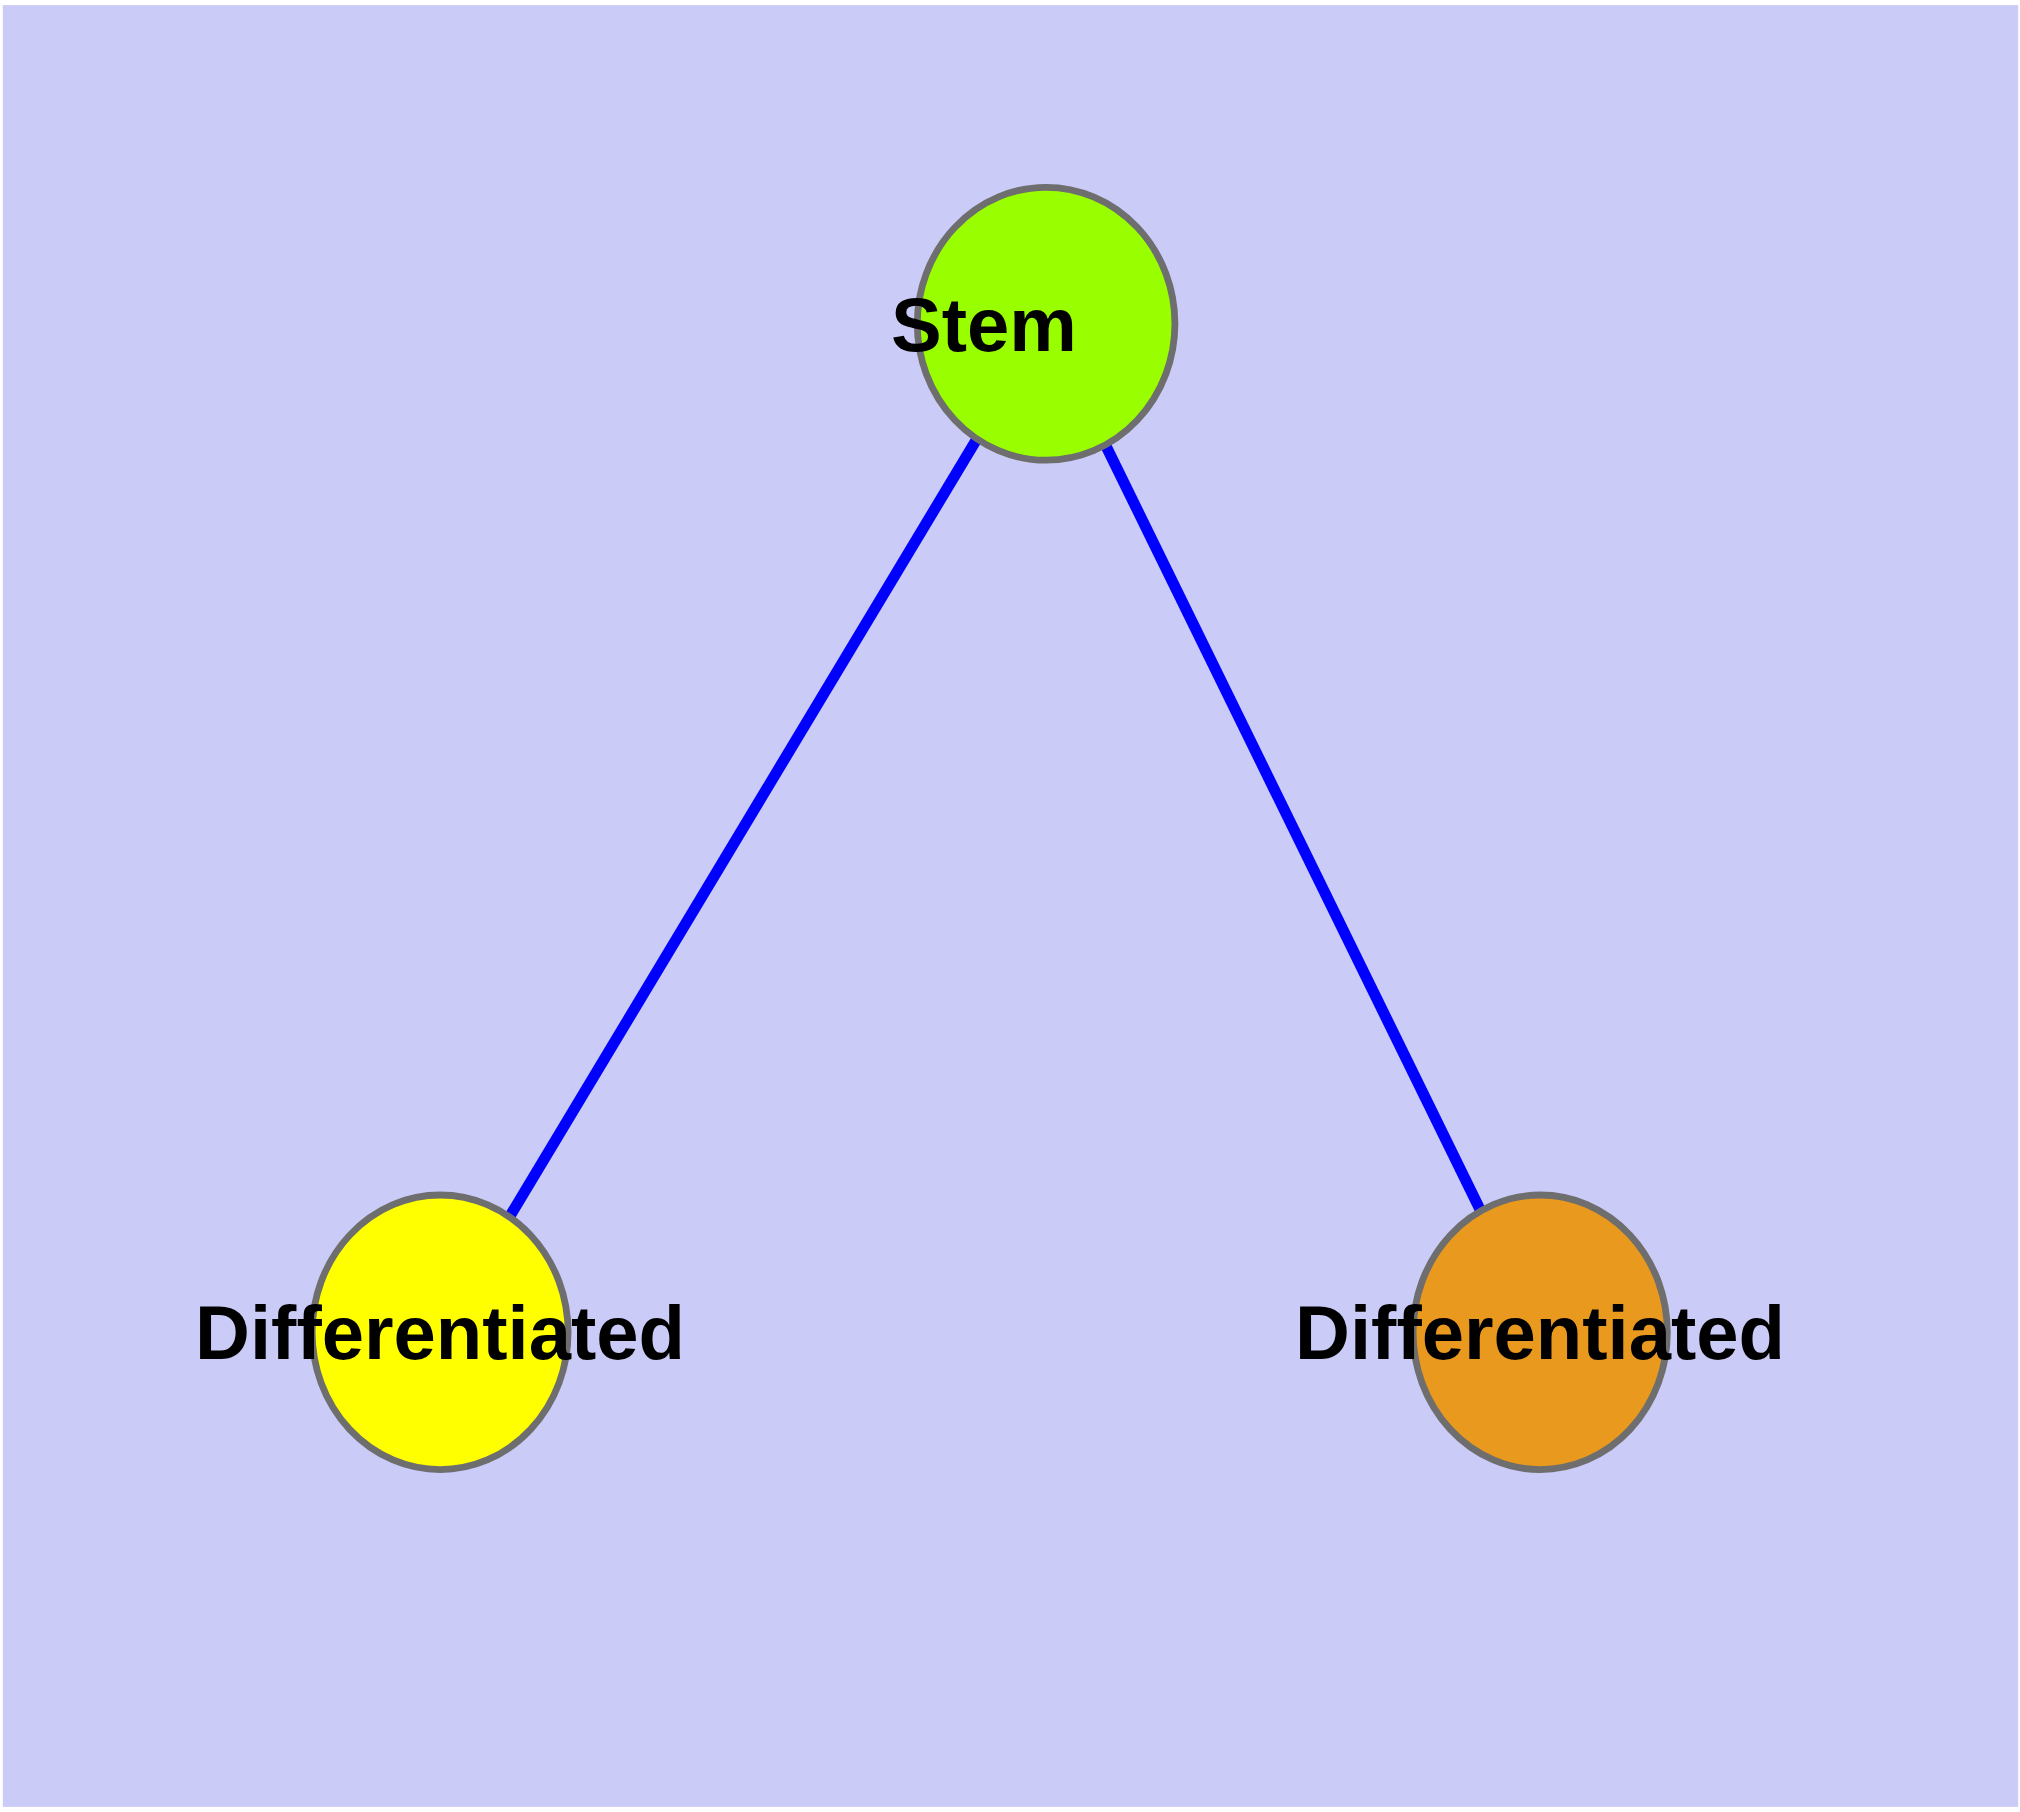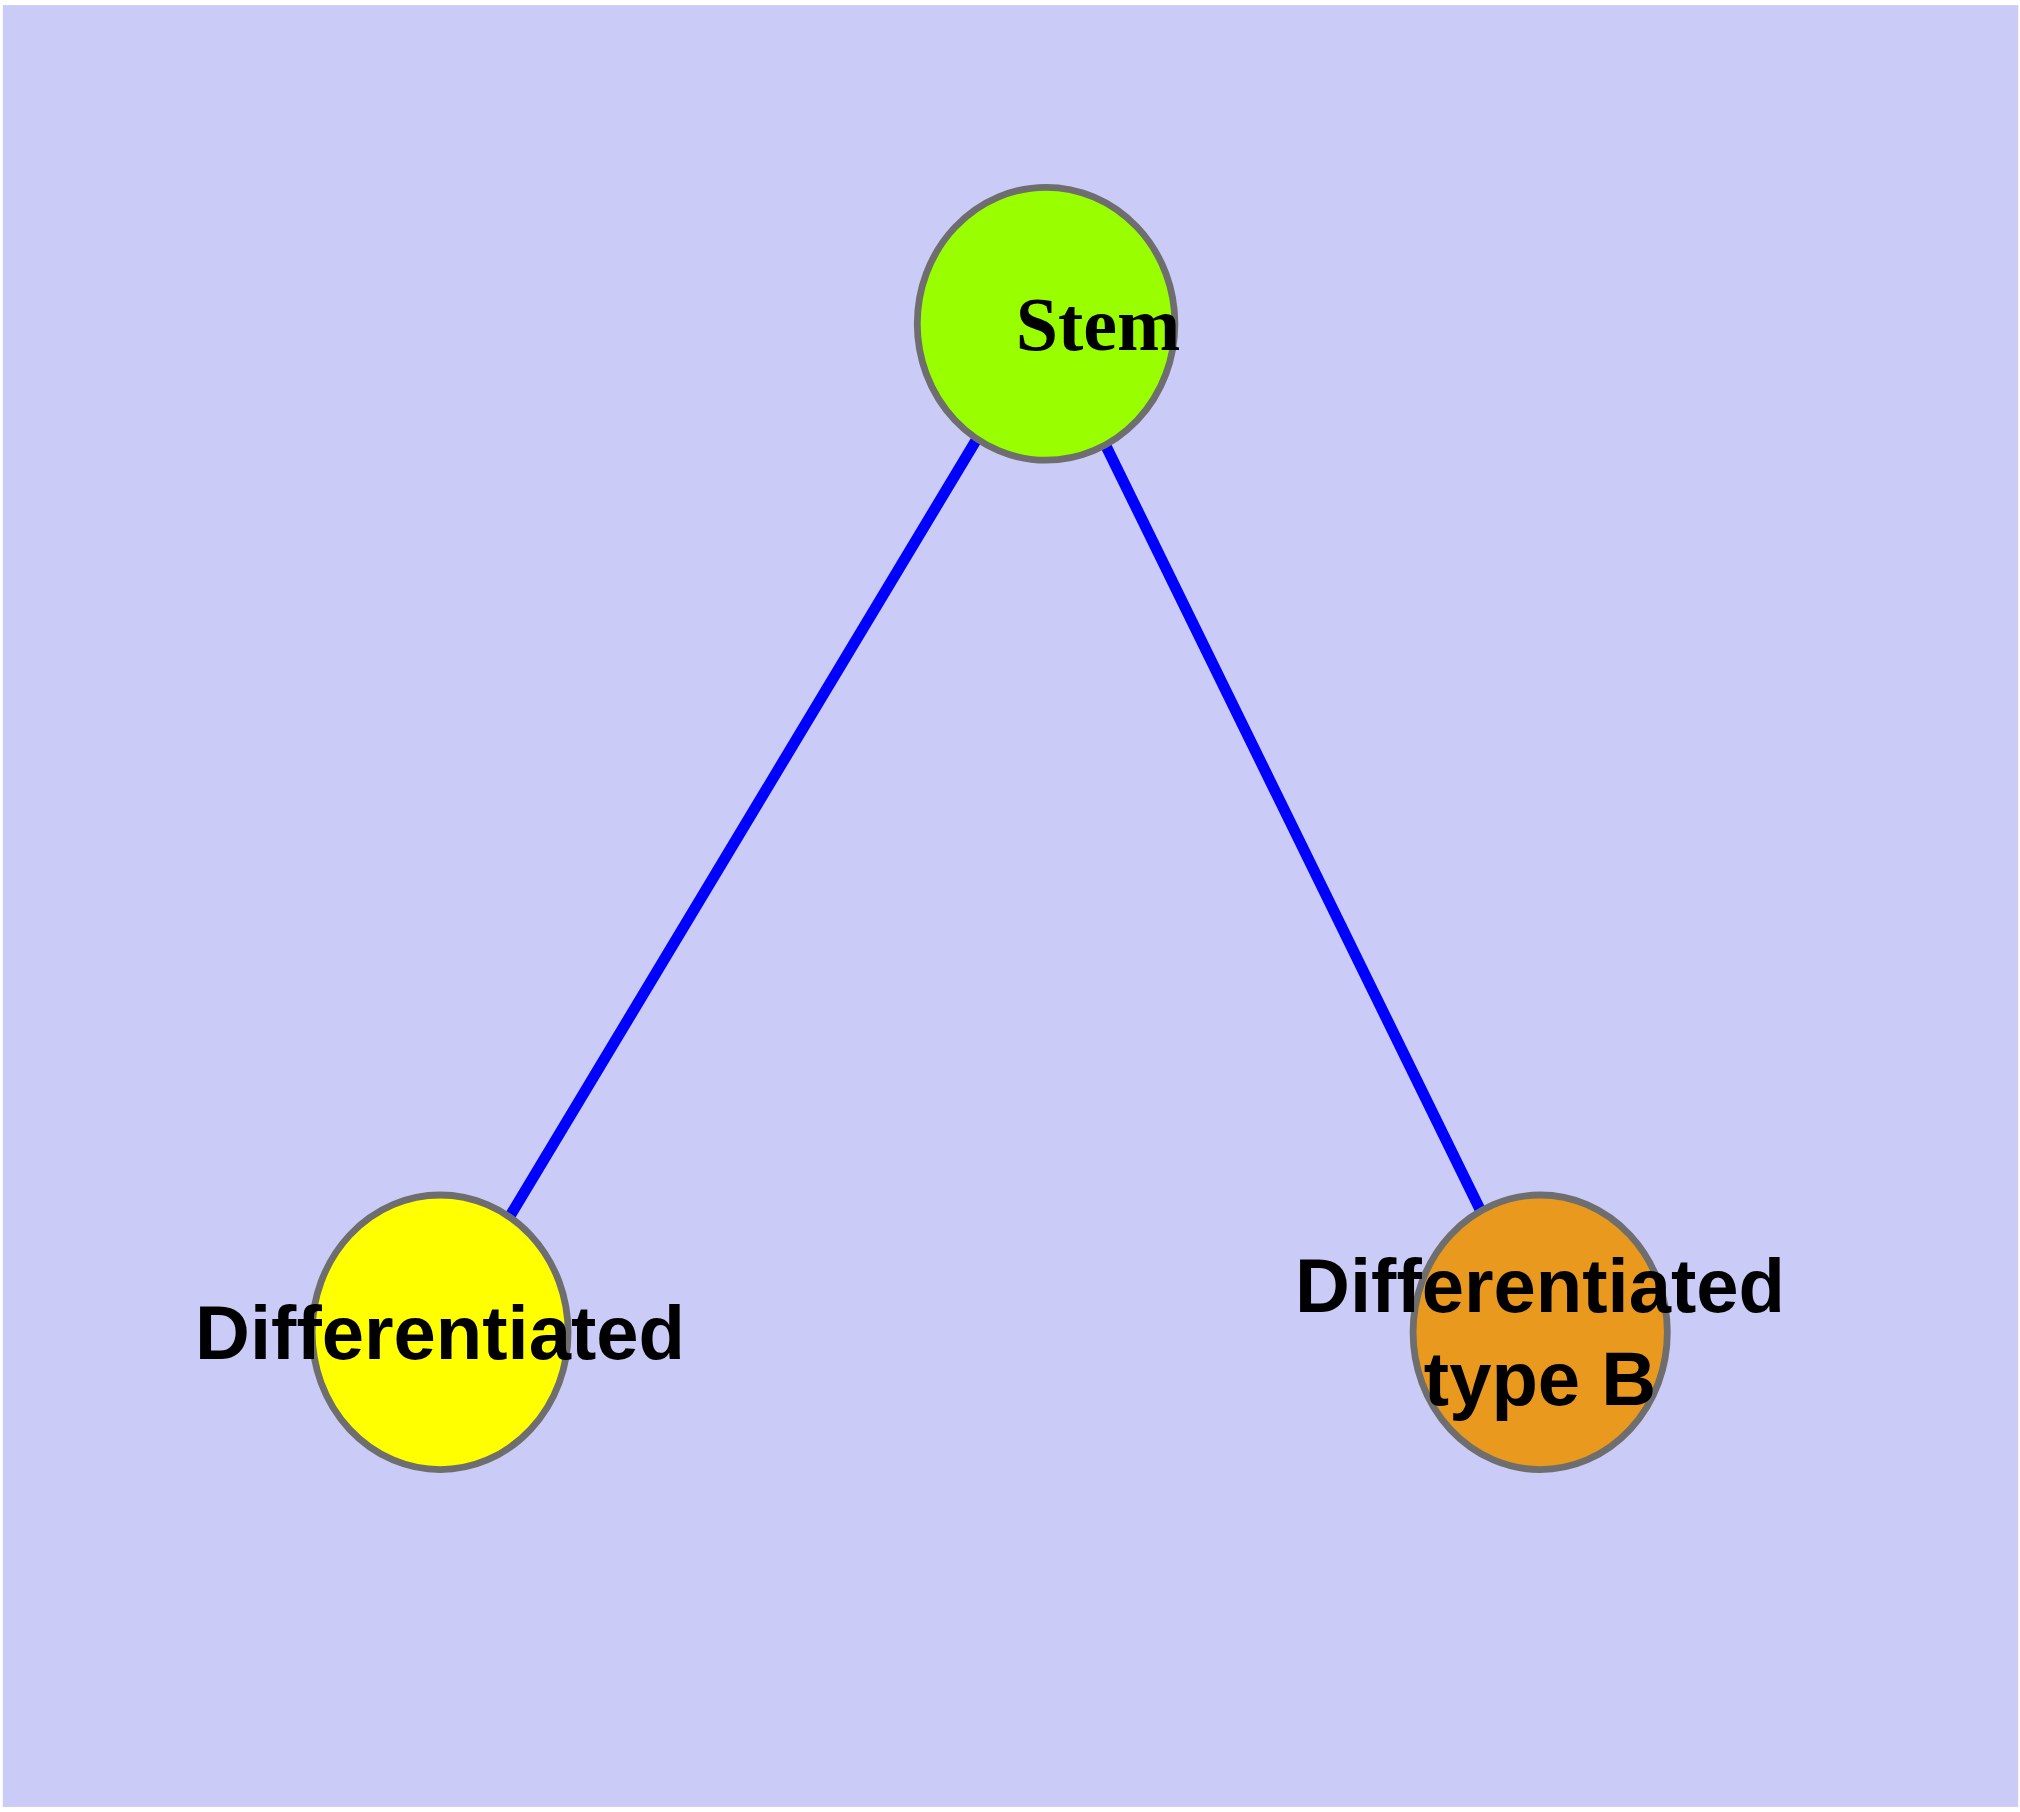--- a/index.html
+++ b/index.html
@@ -45,25 +45,24 @@
 
     <line x1="1234" y1="382" x2="1817" y2="1572" stroke-width="13" stroke="#0000FF"></line>
 
     <ellipse cx="1234" cy="382" rx="152" ry="161" stroke-width="8" fill="#99FF00" stroke="#6E6E6E"></ellipse>
 
     <ellipse cx="519" cy="1572" rx="151" ry="162" stroke-width="8" fill="#FFFF00" stroke="#6E6E6E"></ellipse>
 
     <ellipse cx="1817" cy="1572" rx="150" ry="162" stroke-width="8" fill="#E8991E" stroke="#6E6E6E"></ellipse>
   </svg>
 
-  <div class="node-label" style="left:1098px; top:324px;font-family:Liberation Serif, serif;">Stem</div>
+  <div class="node-label" style="left:984px; top:324px;">Stem</div>
 
   <div class="node-label" style="left:440px; top:1332px;">
     <div>Differentiated</div>
   </div>
 
   <div class="node-label" style="left:1540px; top:1332px;">
     <div>Differentiated</div>
-    <div>type B</div>
   </div>
 
 </div>
 
 
 </body></html>

